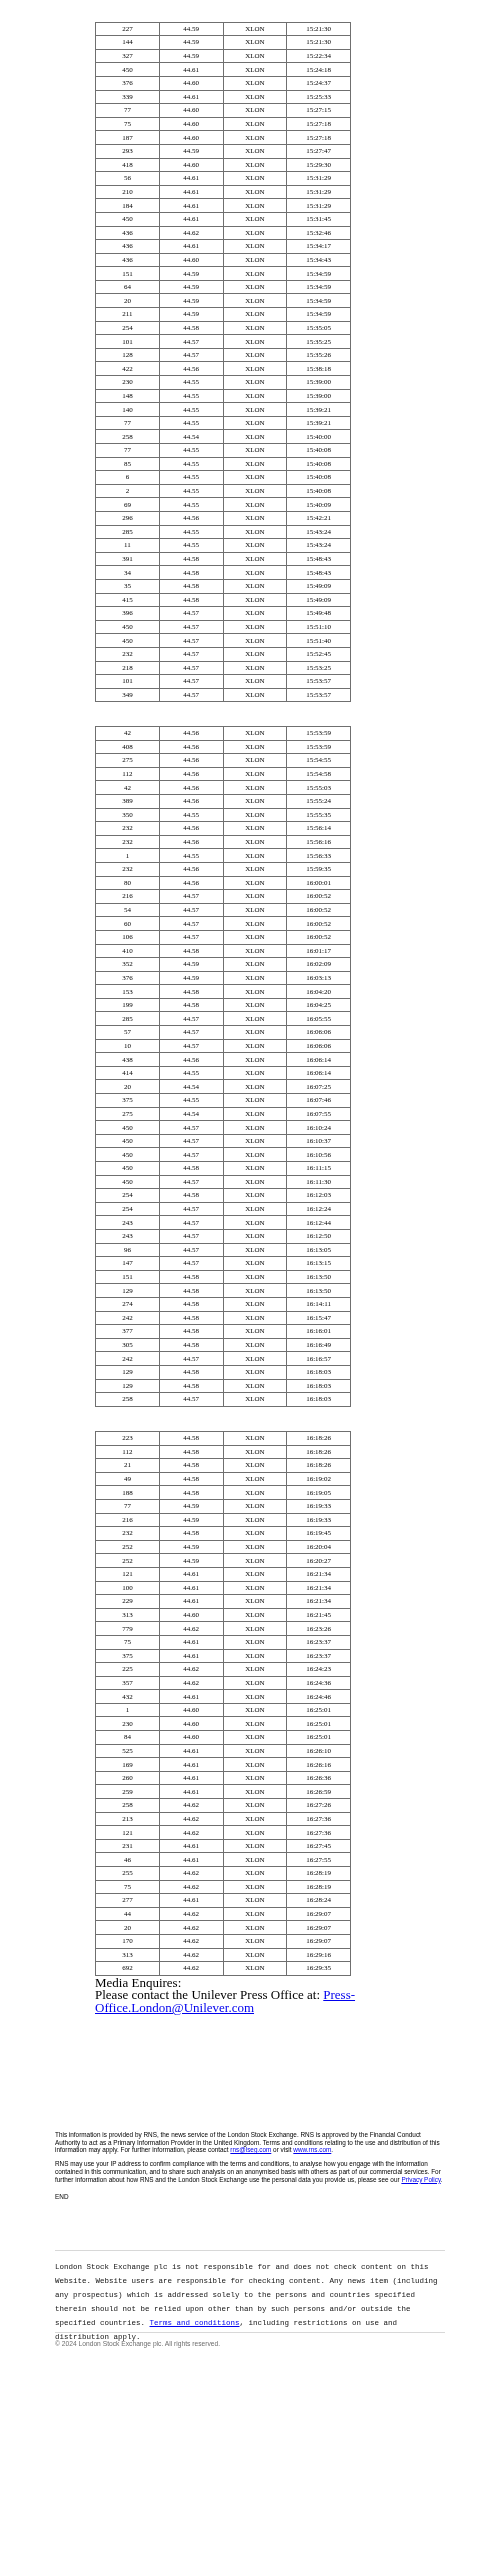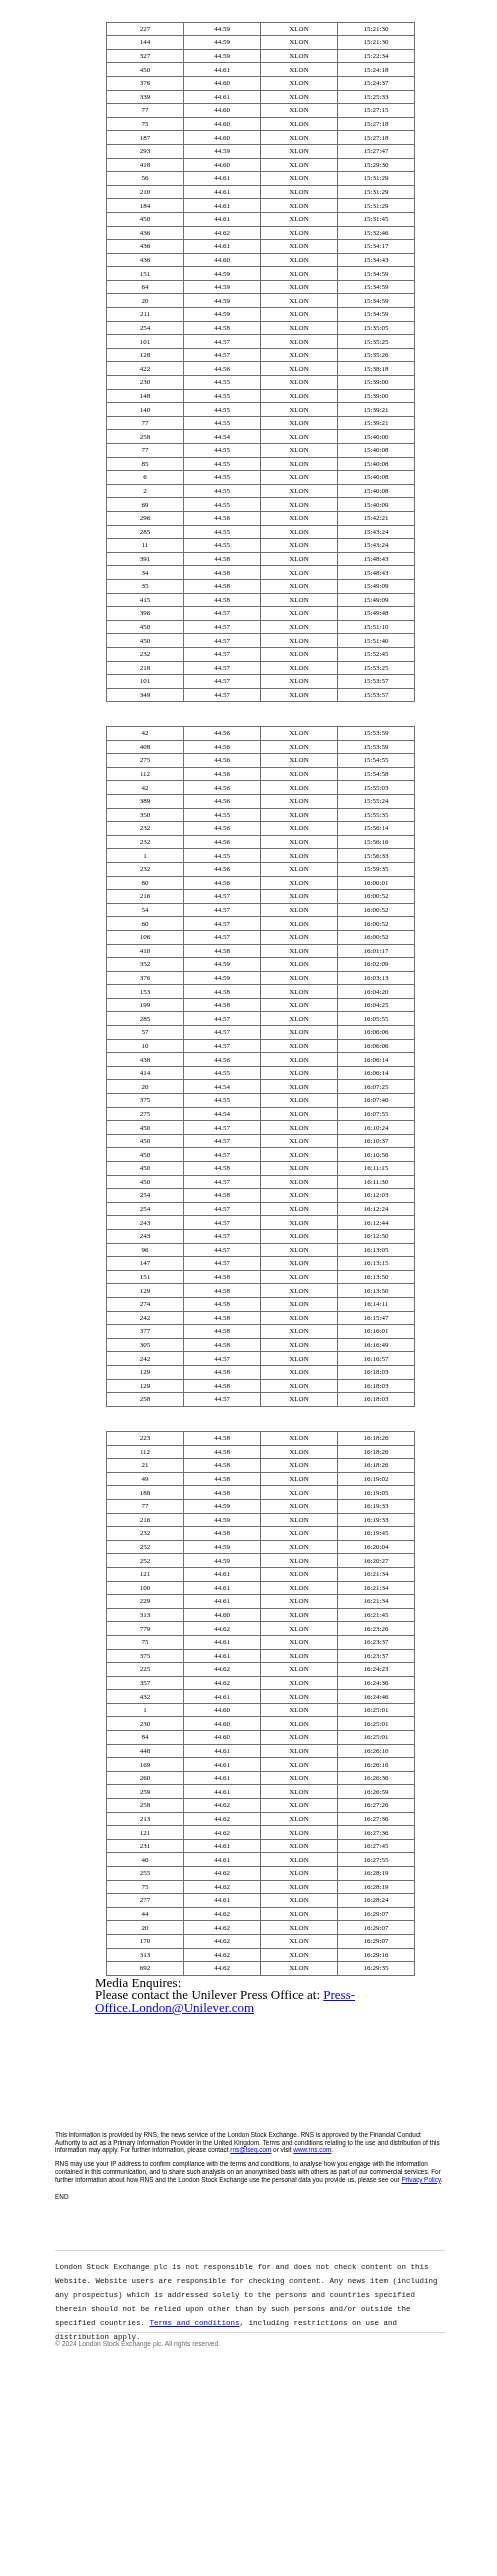--- a/index.html
+++ b/index.html
@@ -5,22 +5,22 @@
   html,body{margin:0;padding:0;}
   body{
     position:relative;
     width:497px;
     height:2813px;
     background:#ffffff;
     font-family:"Liberation Serif", serif;
   }
   table.trades{
     position:absolute;
-    left:106px;
-    width:309px;
+    left:95px;
+    width:256px;
     border-collapse:collapse;
     table-layout:fixed;
     border-radius:7px;
   }
   table.trades td{
     border:0.5px solid #6f6f6f;
     height:12.6px;
     padding:0;
     text-align:center;
     vertical-align:middle;
@@ -847,21 +847,21 @@
         <td>XLON</td>
         <td>16:25:01</td>
       </tr>
       <tr>
         <td>84</td>
         <td>44.60</td>
         <td>XLON</td>
         <td>16:25:01</td>
       </tr>
       <tr>
-        <td>448</td>
+        <td>525</td>
         <td>44.61</td>
         <td>XLON</td>
         <td>16:26:10</td>
       </tr>
       <tr>
         <td>169</td>
         <td>44.61</td>
         <td>XLON</td>
         <td>16:26:16</td>
       </tr>

